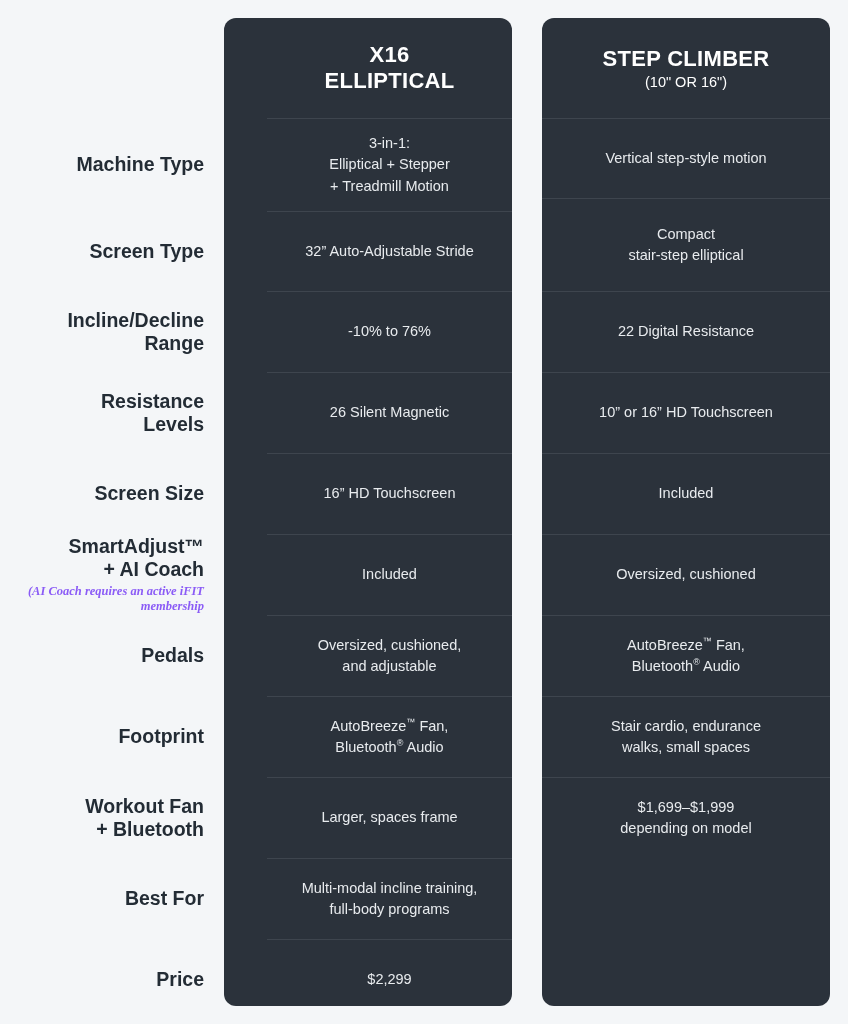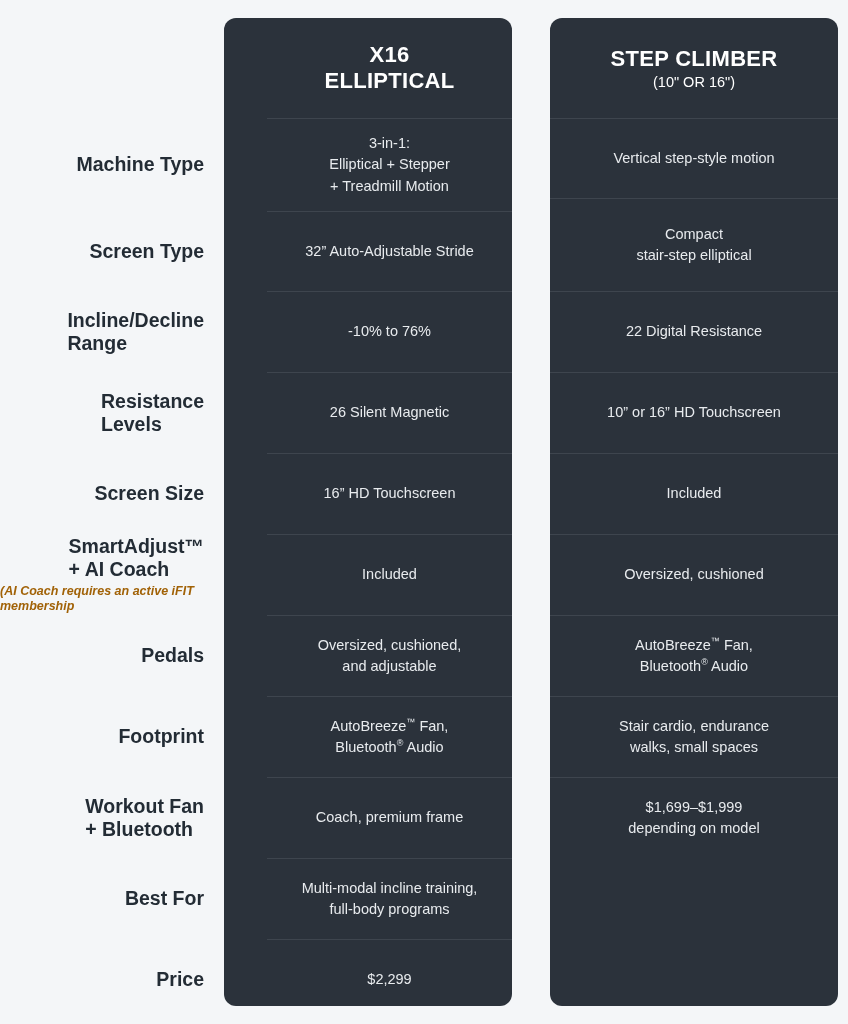--- a/index.html
+++ b/index.html
@@ -30,48 +30,49 @@
     display: flex;
     flex-direction: column;
     box-sizing: border-box;
     padding-right: 20px;
   }
   .label-cell {
     display: flex;
     flex-direction: column;
     align-items: flex-end;
     justify-content: center;
-    text-align: left;
+    text-align: right;
     color: #232c35;
     font-weight: bold;
     font-size: 19.5px;
     line-height: 1.15;
     box-sizing: border-box;
   }
   .label-cell .label-sub {
     font-size: 12.5px;
     font-weight: bold;
     font-style: italic;
     line-height: 1.18;
     margin-top: 4px;
-    color: #a16207;
+    color: #8b5cf6;
+    font-family: Liberation Serif, serif;
   }
   
   .col {
     width: 288px;
     flex: 0 0 288px;
     background: #2b323b;
     border-radius: 12px;
     display: flex;
     flex-direction: column;
     box-sizing: border-box;
     overflow: hidden;
   }
   .col.spacer-gap {
-    margin-right: 38px;
+    margin-right: 30px;
     padding-left: 43px;
   }
   .col-head {
     height: 100px;
     flex: 0 0 100px;
     display: flex;
     flex-direction: column;
     align-items: center;
     justify-content: center;
     text-align: center;
@@ -208,21 +209,21 @@
         </div>
       </div>
     <div class="cell h-r7">
         <div>
           <div class="txt">AutoBreeze<sup>™</sup> Fan,</div>
           <div class="txt">Bluetooth<sup>®</sup> Audio</div>
         </div>
       </div>
     <div class="cell h-r8">
         <div>
-          <div class="txt">Coach, premium frame</div>
+          <div class="txt">Larger, spaces frame</div>
         </div>
       </div>
     <div class="cell h-r9">
         <div>
           <div class="txt">Multi-modal incline training,</div>
           <div class="txt">full-body programs</div>
         </div>
       </div>
     <div class="cell h-r10">
         <div>

